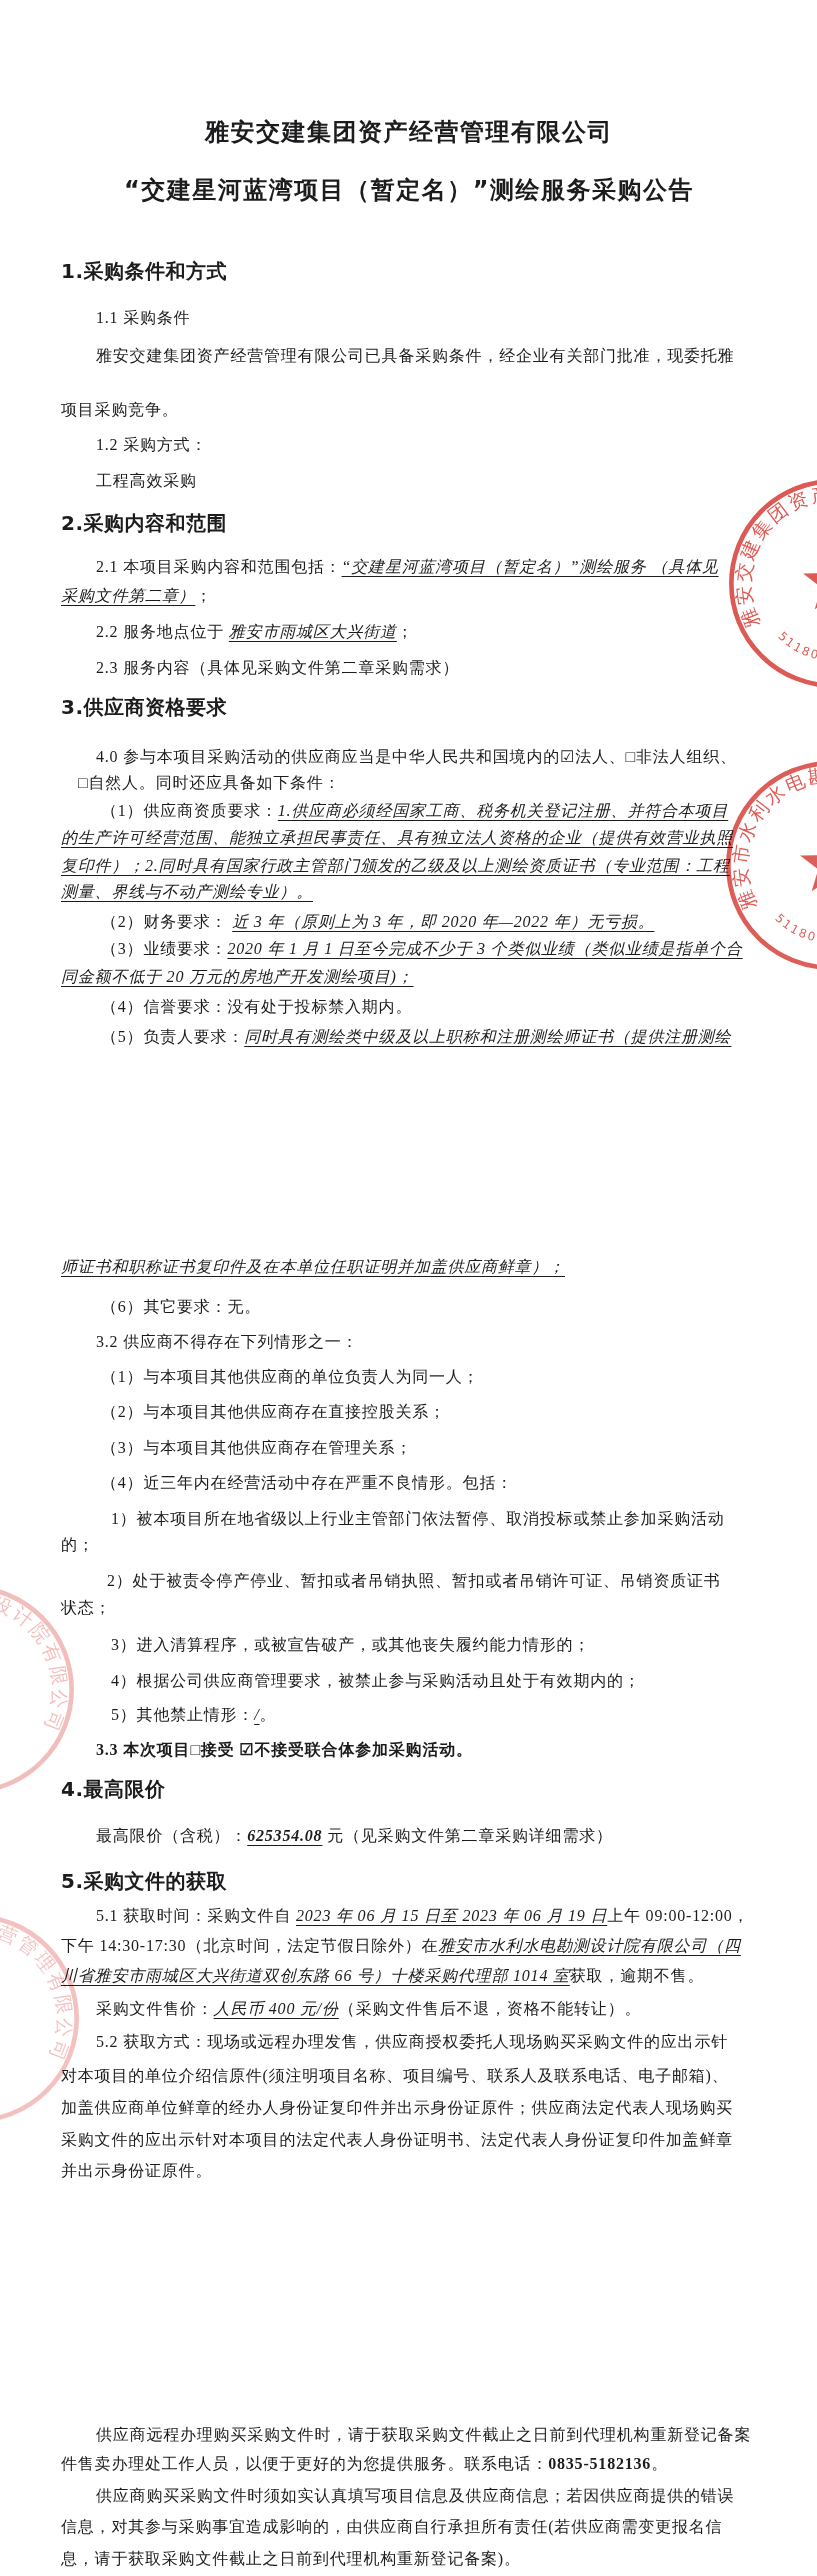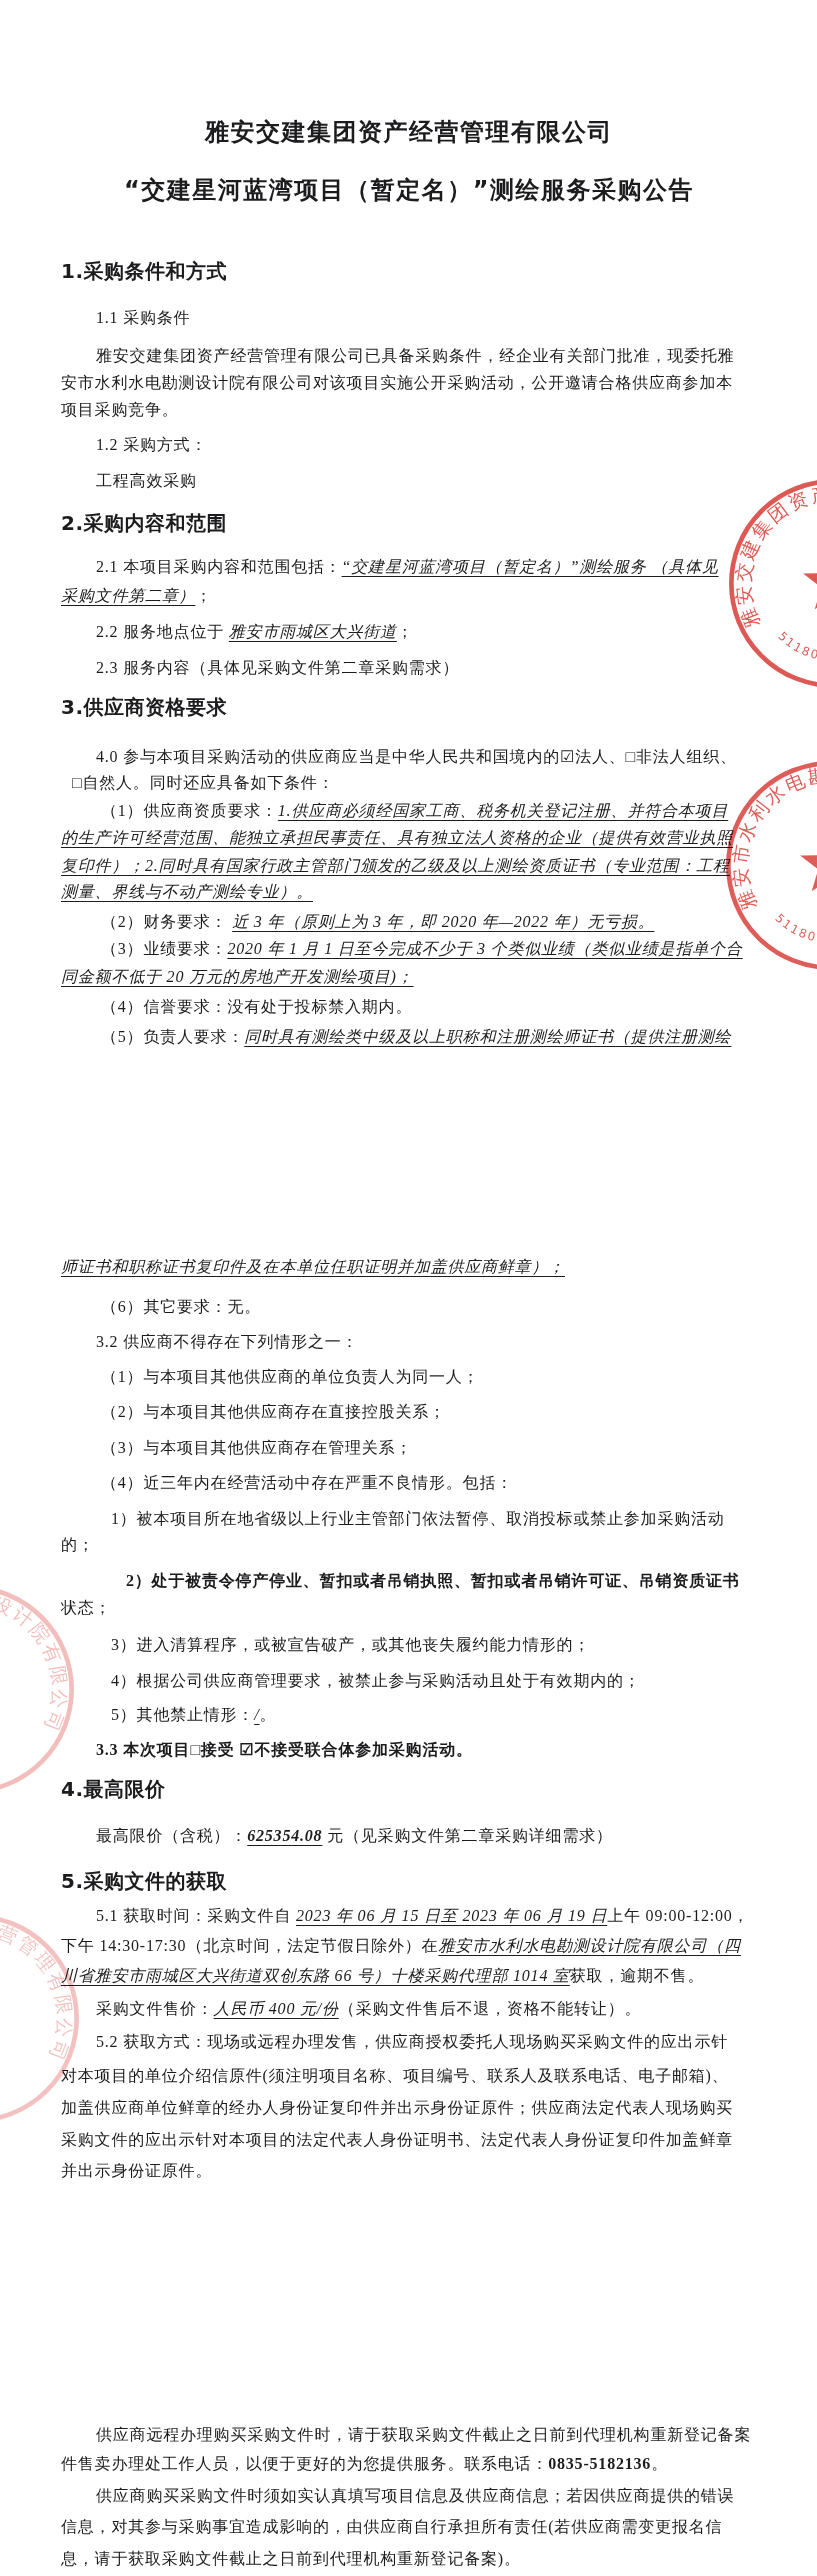--- a/index.html
+++ b/index.html
@@ -25,54 +25,53 @@
 <body>
 
 <div class="page">
 
   <div class="title" style="top:116px;">雅安交建集团资产经营管理有限公司</div>
   <div class="title" style="top:174px;">“交建星河蓝湾项目（暂定名）”测绘服务采购公告</div>
 
   <div class="h" style="left:61px;top:258px;">1.采购条件和方式</div>
   <div class="ln" style="left:96px;top:308px;">1.1 采购条件</div>
   <div class="ln" style="left:96px;top:346px;">雅安交建集团资产经营管理有限公司已具备采购条件，经企业有关部门批准，现委托雅</div>
-  <div class="ln" style="left:61px;top:373px;">安市水利水电勘测设计院有限公司对该项目实施公开采购活动，公开邀请合格供应商参加本</div>
   <div class="ln" style="left:61px;top:400px;">项目采购竞争。</div>
   <div class="ln" style="left:96px;top:435px;">1.2 采购方式：</div>
   <div class="ln" style="left:96px;top:471px;">工程高效采购</div>
 
   <div class="h" style="left:61px;top:510px;">2.采购内容和范围</div>
   <div class="ln" style="left:96px;top:557px;"><span>2.1 本项目采购内容和范围包括：</span><span class="u">“交建星河蓝湾项目（暂定名）”测绘服务 （具体见</span></div>
   <div class="ln" style="left:61px;top:586px;"><span class="u">采购文件第二章）</span><span>；</span></div>
   <div class="ln" style="left:96px;top:622px;"><span>2.2 服务地点位于 </span><span class="u">雅安市雨城区大兴街道</span><span>；</span></div>
   <div class="ln" style="left:96px;top:658px;">2.3 服务内容（具体见采购文件第二章采购需求）</div>
 
   <div class="h" style="left:61px;top:694px;">3.供应商资格要求</div>
   <div class="ln" style="left:96px;top:747px;">4.0 参与本项目采购活动的供应商应当是中华人民共和国境内的☑法人、□非法人组织、</div>
-  <div class="ln" style="left:72px;top:773px;">□自然人。同时还应具备如下条件：</div>
+  <div class="ln" style="left:78px;top:773px;">□自然人。同时还应具备如下条件：</div>
   <div class="ln" style="left:101px;top:801px;"><span>（1）供应商资质要求：</span><span class="u">1.供应商必须经国家工商、税务机关登记注册、并符合本项目</span></div>
   <div class="ln" style="left:61px;top:828px;"><span class="u">的生产许可经营范围、能独立承担民事责任、具有独立法人资格的企业（提供有效营业执照</span></div>
   <div class="ln" style="left:61px;top:856px;"><span class="u">复印件）；2.同时具有国家行政主管部门颁发的乙级及以上测绘资质证书（专业范围：工程</span></div>
   <div class="ln" style="left:61px;top:882px;"><span class="u">测量、界线与不动产测绘专业）。</span></div>
   <div class="ln" style="left:101px;top:912px;"><span>（2）财务要求： </span><span class="u">近 3 年（原则上为 3 年，即 2020 年—2022 年）无亏损。</span></div>
   <div class="ln" style="left:101px;top:939px;"><span>（3）业绩要求：</span><span class="u">2020 年 1 月 1 日至今完成不少于 3 个类似业绩（类似业绩是指单个合</span></div>
   <div class="ln" style="left:61px;top:967px;"><span class="u">同金额不低于 20 万元的房地产开发测绘项目)；</span></div>
   <div class="ln" style="left:101px;top:997px;">（4）信誉要求：没有处于投标禁入期内。</div>
   <div class="ln" style="left:101px;top:1027px;"><span>（5）负责人要求：</span><span class="u">同时具有测绘类中级及以上职称和注册测绘师证书（提供注册测绘</span></div>
 
   <div class="ln" style="left:61px;top:1257px;"><span class="u">师证书和职称证书复印件及在本单位任职证明并加盖供应商鲜章）；</span></div>
   <div class="ln" style="left:101px;top:1297px;">（6）其它要求：无。</div>
   <div class="ln" style="left:96px;top:1332px;">3.2 供应商不得存在下列情形之一：</div>
   <div class="ln" style="left:101px;top:1367px;">（1）与本项目其他供应商的单位负责人为同一人；</div>
   <div class="ln" style="left:101px;top:1402px;">（2）与本项目其他供应商存在直接控股关系；</div>
   <div class="ln" style="left:101px;top:1438px;">（3）与本项目其他供应商存在管理关系；</div>
   <div class="ln" style="left:101px;top:1473px;">（4）近三年内在经营活动中存在严重不良情形。包括：</div>
   <div class="ln" style="left:111px;top:1509px;">1）被本项目所在地省级以上行业主管部门依法暂停、取消投标或禁止参加采购活动</div>
   <div class="ln" style="left:61px;top:1535px;">的；</div>
-  <div class="ln" style="left:126px;top:1571px;font-weight:bold;">2）处于被责令停产停业、暂扣或者吊销执照、暂扣或者吊销许可证、吊销资质证书</div>
+  <div class="ln" style="left:107px;top:1571px;">2）处于被责令停产停业、暂扣或者吊销执照、暂扣或者吊销许可证、吊销资质证书</div>
   <div class="ln" style="left:61px;top:1598px;">状态；</div>
   <div class="ln" style="left:111px;top:1635px;">3）进入清算程序，或被宣告破产，或其他丧失履约能力情形的；</div>
   <div class="ln" style="left:111px;top:1671px;">4）根据公司供应商管理要求，被禁止参与采购活动且处于有效期内的；</div>
   <div class="ln" style="left:111px;top:1705px;"><span>5）其他禁止情形：</span><span class="u">/</span><span>。</span></div>
   <div class="ln" style="left:96px;top:1740px;font-weight:bold;">3.3 本次项目□接受 ☑不接受联合体参加采购活动。</div>
 
   <div class="h" style="left:61px;top:1776px;">4.最高限价</div>
   <div class="ln" style="left:96px;top:1826px;"><span>最高限价（含税）：</span><span class="u b">625354.08</span><span> 元（见采购文件第二章采购详细需求）</span></div>
 
   <div class="h" style="left:61px;top:1868px;">5.采购文件的获取</div>

